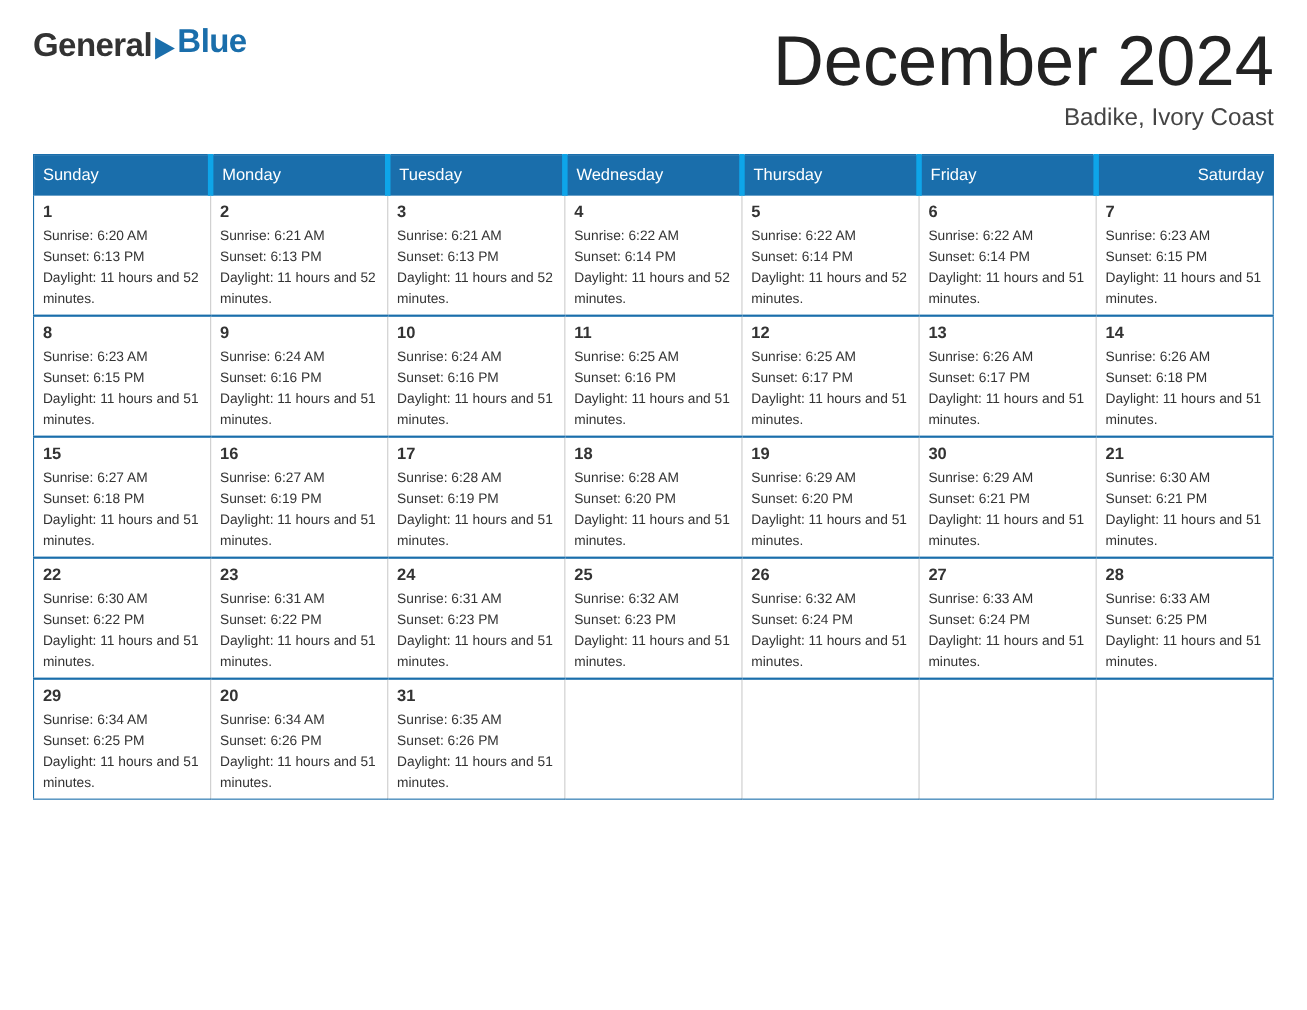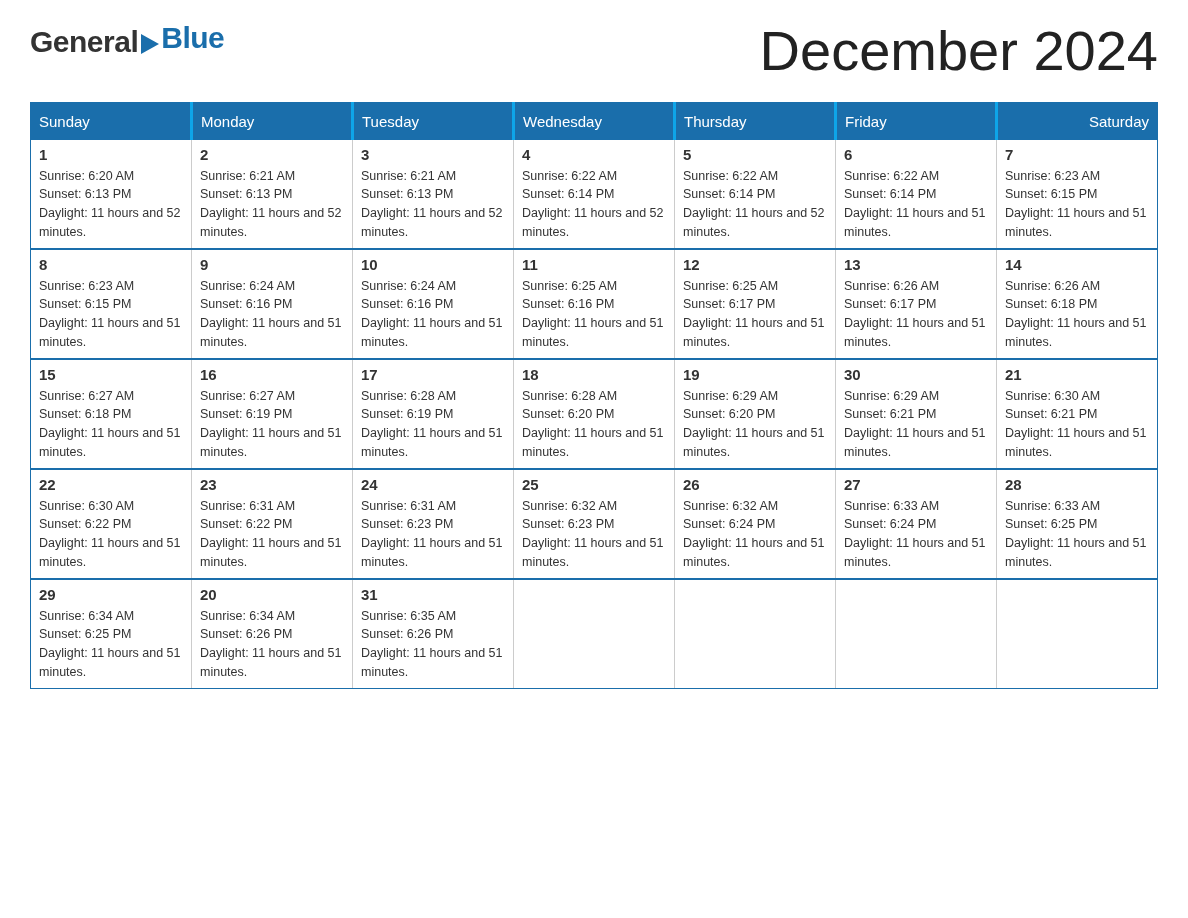--- a/index.html
+++ b/index.html
@@ -13,21 +13,21 @@
     .header {
       display: flex;
       justify-content: space-between;
       align-items: flex-start;
       margin-bottom: 20px;
     }
     .title-section {
       text-align: right;
     }
     .month-title {
-      font-size: 56px;
+      font-size: 64px;
       font-weight: normal;
       color: #222;
       line-height: 1.1;
     }
     .location {
       font-size: 22px;
       color: #444;
       margin-top: 4px;
     }
     .calendar {
@@ -35,21 +35,21 @@
       border-collapse: collapse;
       border: 1px solid #1a6eab;
     }
     .calendar thead tr th {
       background-color: #1a6eab;
       color: #ffffff;
       padding: 10px 8px;
       font-size: 15px;
       font-weight: normal;
       text-align: left;
-      border-right: 3px solid #0ea5e9;
+      border-right: 5px solid #0ea5e9;
     }
     .calendar thead tr th:last-child {
       border-right: none;
       text-align: right;
     }
     .calendar tbody tr td {
       vertical-align: top;
       padding: 6px 8px;
       border-right: 1px solid #cccccc;
       border-bottom: 2px solid #1a6eab;
@@ -126,20 +126,21 @@
     <div class="logo-row1">
       <span class="logo-text-general">General</span>
       <span class="logo-arrow"></span>
     </div>
     <div class="logo-row2">
       <span class="logo-text-blue">Blue</span>
     </div>
   </div>
   <div class="title-section">
     <div class="month-title">December 2024</div>
+    <div class="location">Badike, Ivory Coast</div>
   </div>
 </div>
 
 <table class="calendar">
   <thead>
     <tr>
     <th>Sunday</th>
         <th>Monday</th>
         <th>Tuesday</th>
         <th>Wednesday</th>

